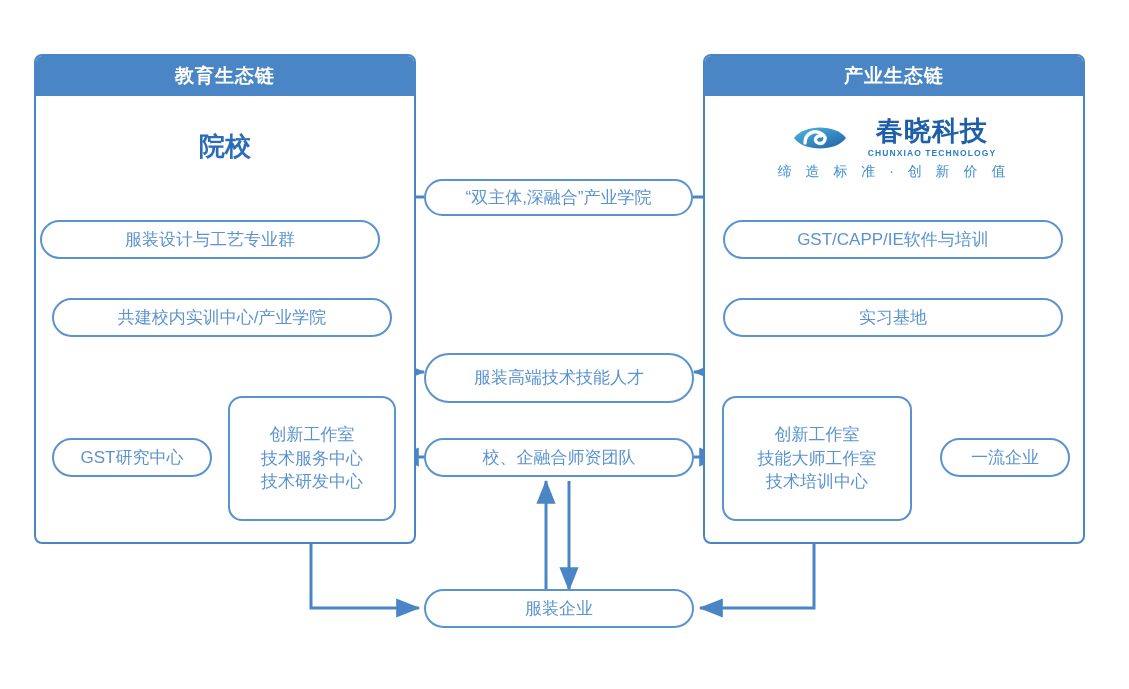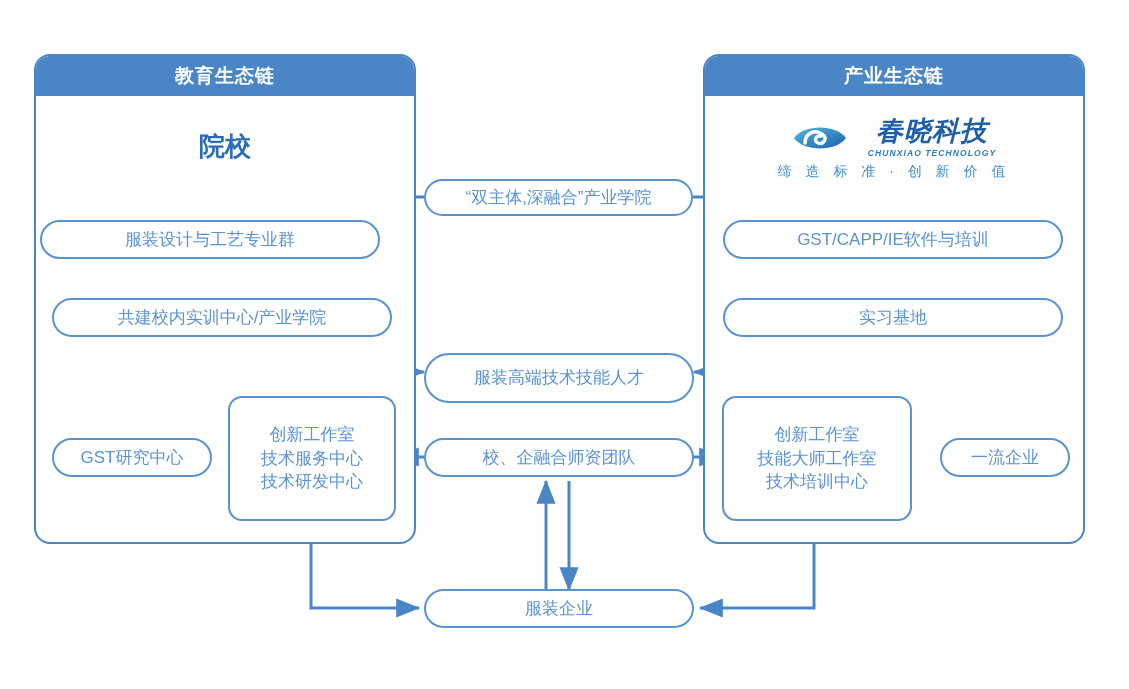--- a/index.html
+++ b/index.html
@@ -5,21 +5,21 @@
   html,body{margin:0;padding:0;background:#ffffff;}
   body{
     width:1129px;height:689px;position:relative;overflow:hidden;
     font-family:"Liberation Sans","DejaVu Sans",sans-serif;
   }
   #stage{position:absolute;left:0;top:0;width:1129px;height:689px;}
   svg#wires{position:absolute;left:0;top:0;width:1129px;height:689px;pointer-events:none;}
 
   
   .panel{
-    position:absolute;border:2px solid #4a86c5;border-radius:16px;
+    position:absolute;border:2px solid #4a86c5;border-radius:8px;
     background:#ffffff;box-sizing:border-box;overflow:hidden;
   }
   .panel-header{
     height:40px;background:#4a86c5;color:#ffffff;
     display:flex;align-items:center;justify-content:center;
     font-size:19px;font-weight:bold;letter-spacing:1px;
   }
   .panel-body{position:relative;height:calc(100% - 40px);}
 
   
@@ -35,21 +35,21 @@
   .node .lines{display:flex;flex-direction:column;gap:2px;}
 
   
   .section-title{
     position:absolute;color:#2a6cb8;font-size:26px;font-weight:bold;
     text-align:center;z-index:3;
   }
 
   
   .brand{position:absolute;z-index:3;display:flex;flex-direction:column;align-items:center;}
-  .brand-top{display:flex;align-items:center;gap:20px;font-style:italic;}
+  .brand-top{display:flex;align-items:center;gap:20px;}
   .brand-name{
     font-size:27px;font-weight:bold;color:#1f5fa8;letter-spacing:1px;line-height:1;
   }
   .brand-en{
     font-size:8.5px;font-weight:bold;color:#2a7fc0;letter-spacing:1.1px;
     margin-top:3px;text-align:center;
   }
   .brand-tag{
     font-size:14px;color:#3f8fd0;letter-spacing:5px;margin-top:5px;white-space:nowrap;
   }

